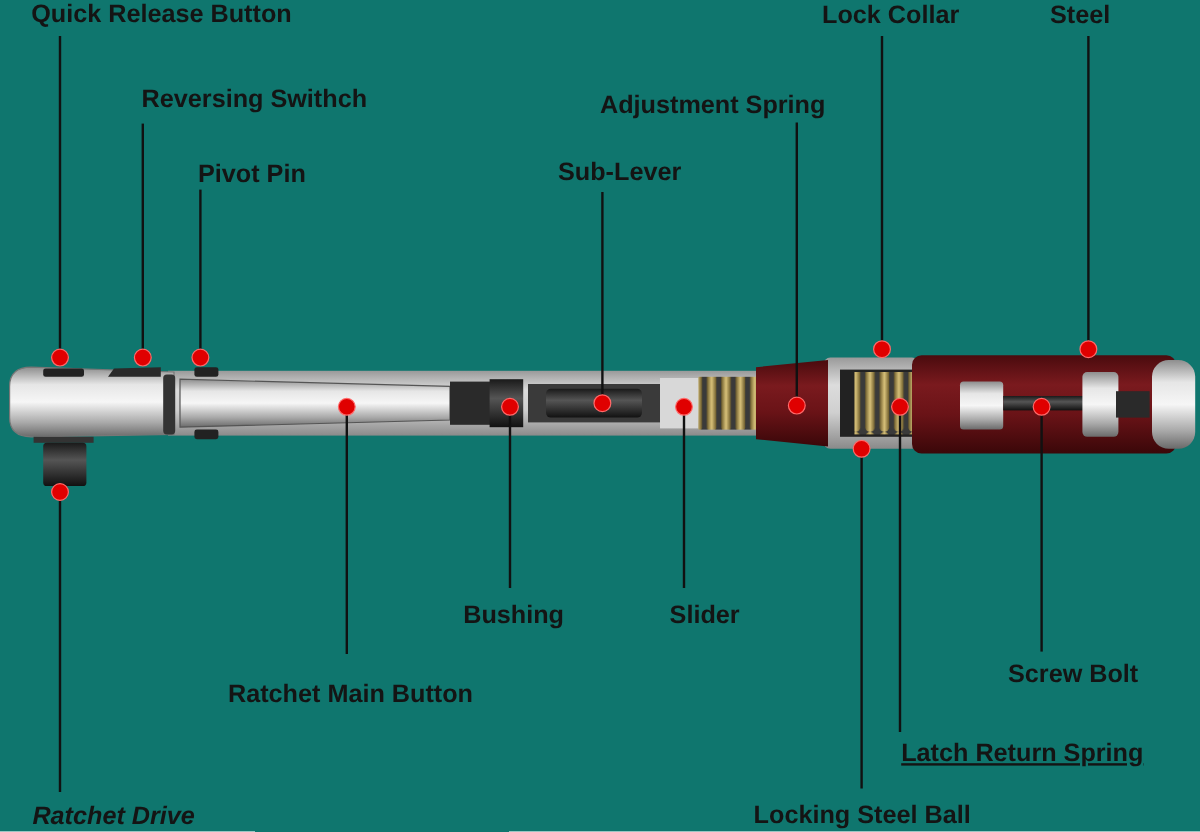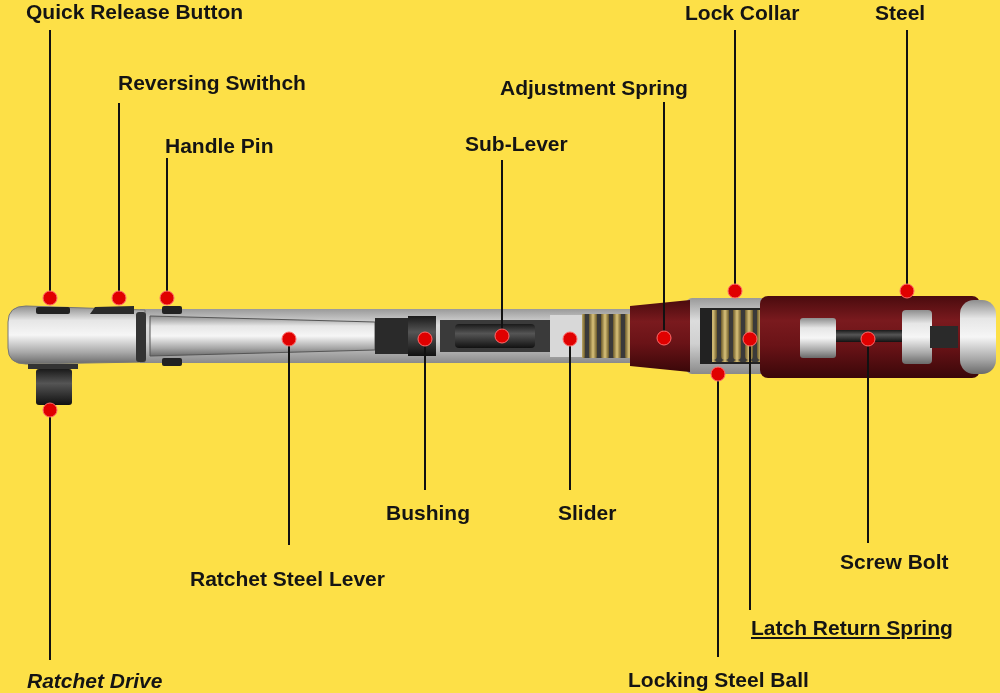--- a/index.html
+++ b/index.html
@@ -1,16 +1,16 @@
 <!DOCTYPE html>
 <html><head>
 <meta charset="utf-8">
 <style>
   html, body { margin:0; padding:0; background:#ffffff; }
-  #stage { position:relative; width:1000px; height:693px; overflow:hidden; background:#fde047; }
+  #stage { position:relative; width:1000px; height:693px; overflow:hidden; background:#0f766e; }
   #wrench { position:absolute; left:0; top:0; width:1000px; height:693px; }
   .lbl { position:absolute; font-family:"Liberation Sans", sans-serif; font-weight:bold; font-size:21px; color:#141414; white-space:nowrap; line-height:1; }
 </style>
 </head>
 <body>
 
 <div id="stage">
   <svg id="wrench" viewBox="0 0 1000 693" xmlns="http://www.w3.org/2000/svg">
     <defs>
       <linearGradient id="gSteel" x1="0" y1="0" x2="0" y2="1">
@@ -116,25 +116,25 @@
       <circle cx="425" cy="339" r="7"></circle>
       <circle cx="570" cy="339" r="7"></circle>
       <circle cx="868" cy="339" r="7"></circle>
       <circle cx="750" cy="339" r="7"></circle>
       <circle cx="718" cy="374" r="7"></circle>
     </g>
   </svg>
 
   <div class="lbl" style="left:26px;top:1px;">Quick Release Button</div>
   <div class="lbl" style="left:118px;top:72px;">Reversing Swithch</div>
-  <div class="lbl" style="left:165px;top:135px;">Handle Pin</div>
+  <div class="lbl" style="left:165px;top:135px;">Pivot Pin</div>
   <div class="lbl" style="left:465px;top:133px;">Sub-Lever</div>
   <div class="lbl" style="left:500px;top:77px;">Adjustment Spring</div>
   <div class="lbl" style="left:685px;top:2px;">Lock Collar</div>
   <div class="lbl" style="left:875px;top:2px;">Steel</div>
   <div class="lbl" style="left:27px;top:670px;font-style:italic;">Ratchet Drive</div>
-  <div class="lbl" style="left:190px;top:568px;">Ratchet Steel Lever</div>
+  <div class="lbl" style="left:190px;top:568px;">Ratchet Main Button</div>
   <div class="lbl" style="left:386px;top:502px;">Bushing</div>
   <div class="lbl" style="left:558px;top:502px;">Slider</div>
   <div class="lbl" style="left:840px;top:551px;">Screw Bolt</div>
   <div class="lbl" style="left:751px;top:617px;text-decoration:underline;">Latch Return Spring</div>
   <div class="lbl" style="left:628px;top:669px;">Locking Steel Ball</div>
 </div>
 
 </body></html>

